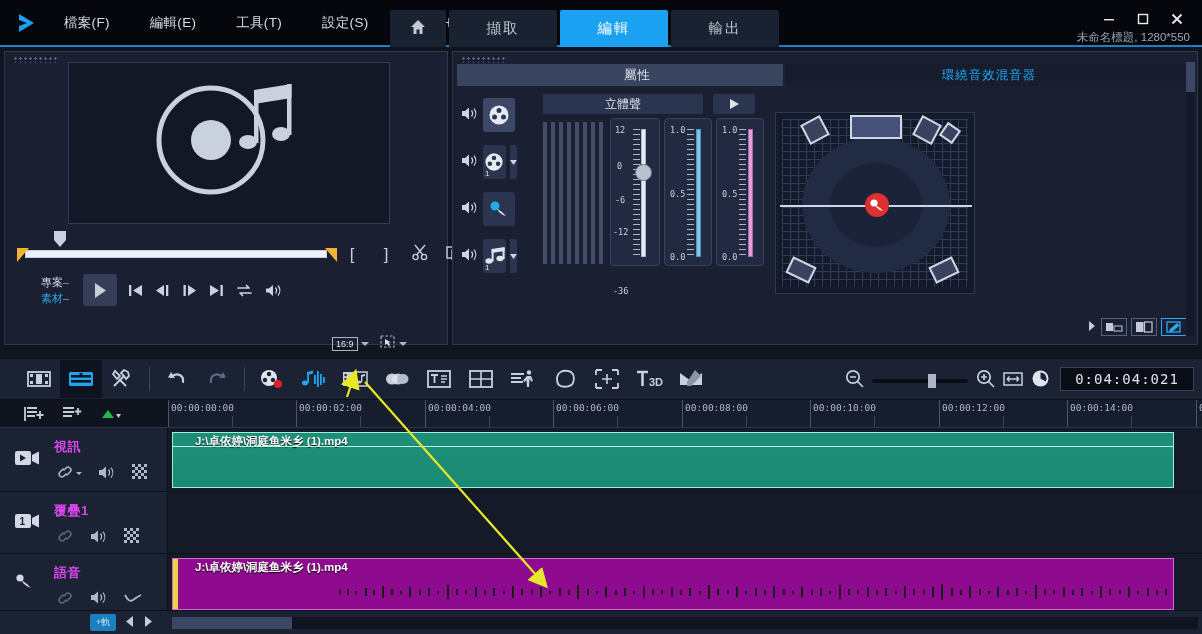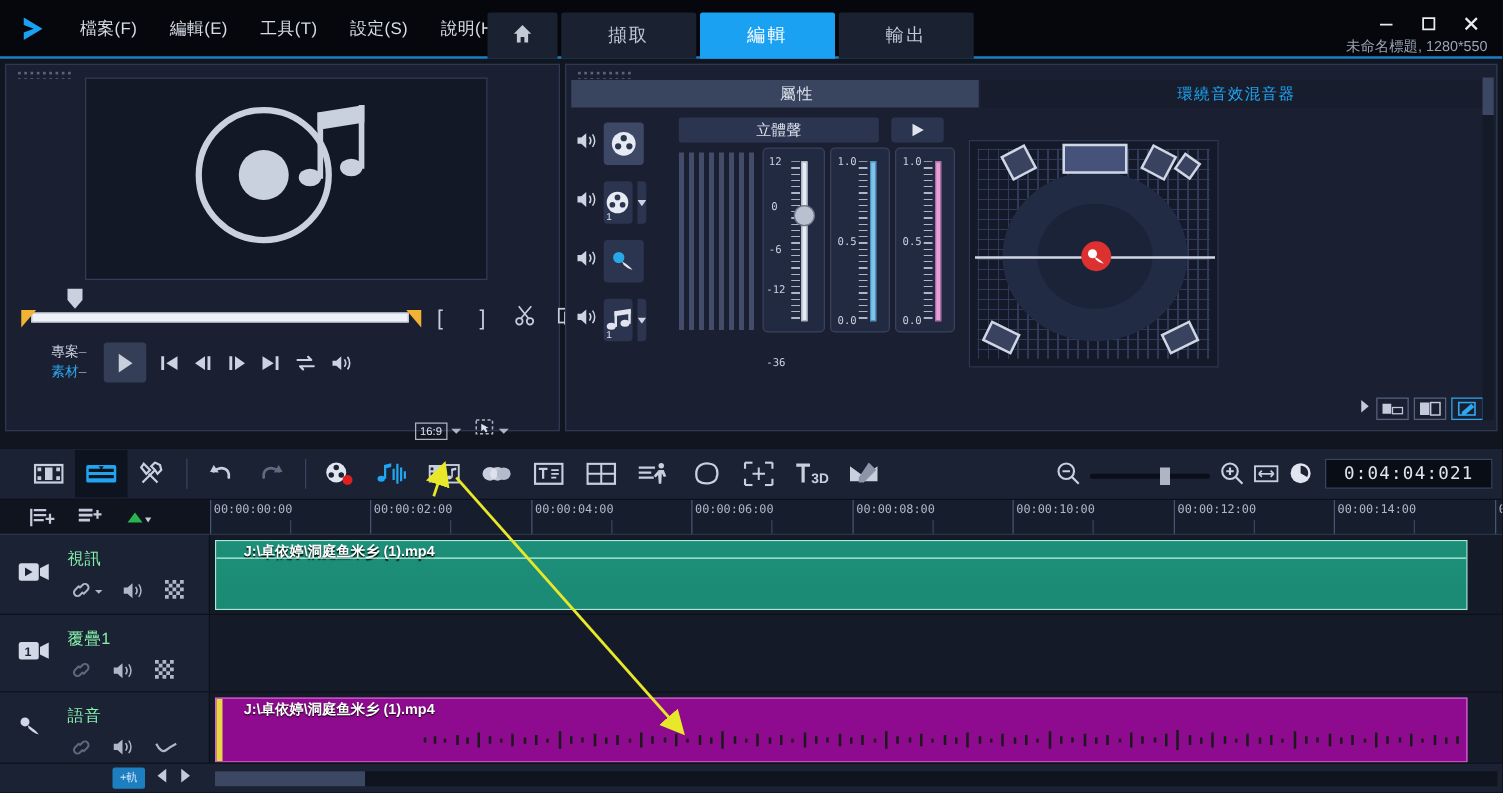--- a/index.html
+++ b/index.html
@@ -13,21 +13,21 @@
 
   
   .titlebar {
     position: absolute; top: 0; left: 0; width: 1202px; height: 47px;
     background: #05070c;
     border-bottom: 2px solid #1d7fc4;
   }
   .logo {
     position: absolute; left: 12px; top: 8px; width: 30px; height: 30px;
   }
-  .menubar { position: absolute; left: 52px; top: 10px; display: flex; gap: 2px; }
+  .menubar { position: absolute; left: 52px; top: 10px; display: flex; gap: 16px; }
   .menu-item {
     padding: 4px 12px; color: #d7dce6; font-size: 13.5px; cursor: default;
     letter-spacing: .3px;
   }
 
   .tabstrip {
     position: absolute; left: 390px; top: 10px; height: 37px;
     display: flex; gap: 3px; align-items: flex-end;
   }
   .tab {
@@ -285,21 +285,21 @@
     position: absolute; top: 2px; color: #aeb7c8; font-size: 9.5px;
     font-family: "DejaVu Sans Mono", monospace; padding-left: 3px; white-space: nowrap;
   }
 
   .track-row { position: absolute; left: 0; width: 1202px; border-bottom: 1px solid #0c1019; }
   .track-head {
     position: absolute; left: 0; top: 0; width: 168px; height: 100%;
     background: #1b2233; border-right: 1px solid #0c1019;
   }
   .th-ico { position: absolute; left: 14px; top: 50%; transform: translateY(-50%); color: #d2d8e5; }
-  .th-name { position: absolute; left: 54px; top: 10px; color: #86efac; font-size: 13px; letter-spacing:.5px; }
+  .th-name { position: absolute; left: 54px; top: 10px; color: #d946ef; font-size: 13px; letter-spacing:.5px;font-weight:bold; }
   .th-tools { position: absolute; left: 56px; top: 36px; display: flex; align-items: center; gap: 16px; }
   .th-tool { color: #aeb7c8; display: flex; align-items: center; }
   .th-tool.dim { color: #5e687f; }
 
   .track-area { position: absolute; left: 168px; top: 0; right: 0; height: 100%; }
 
   .clip {
     position: absolute; border: 1px solid #7fe8d0; overflow: hidden;
   }
   .clip-video {

